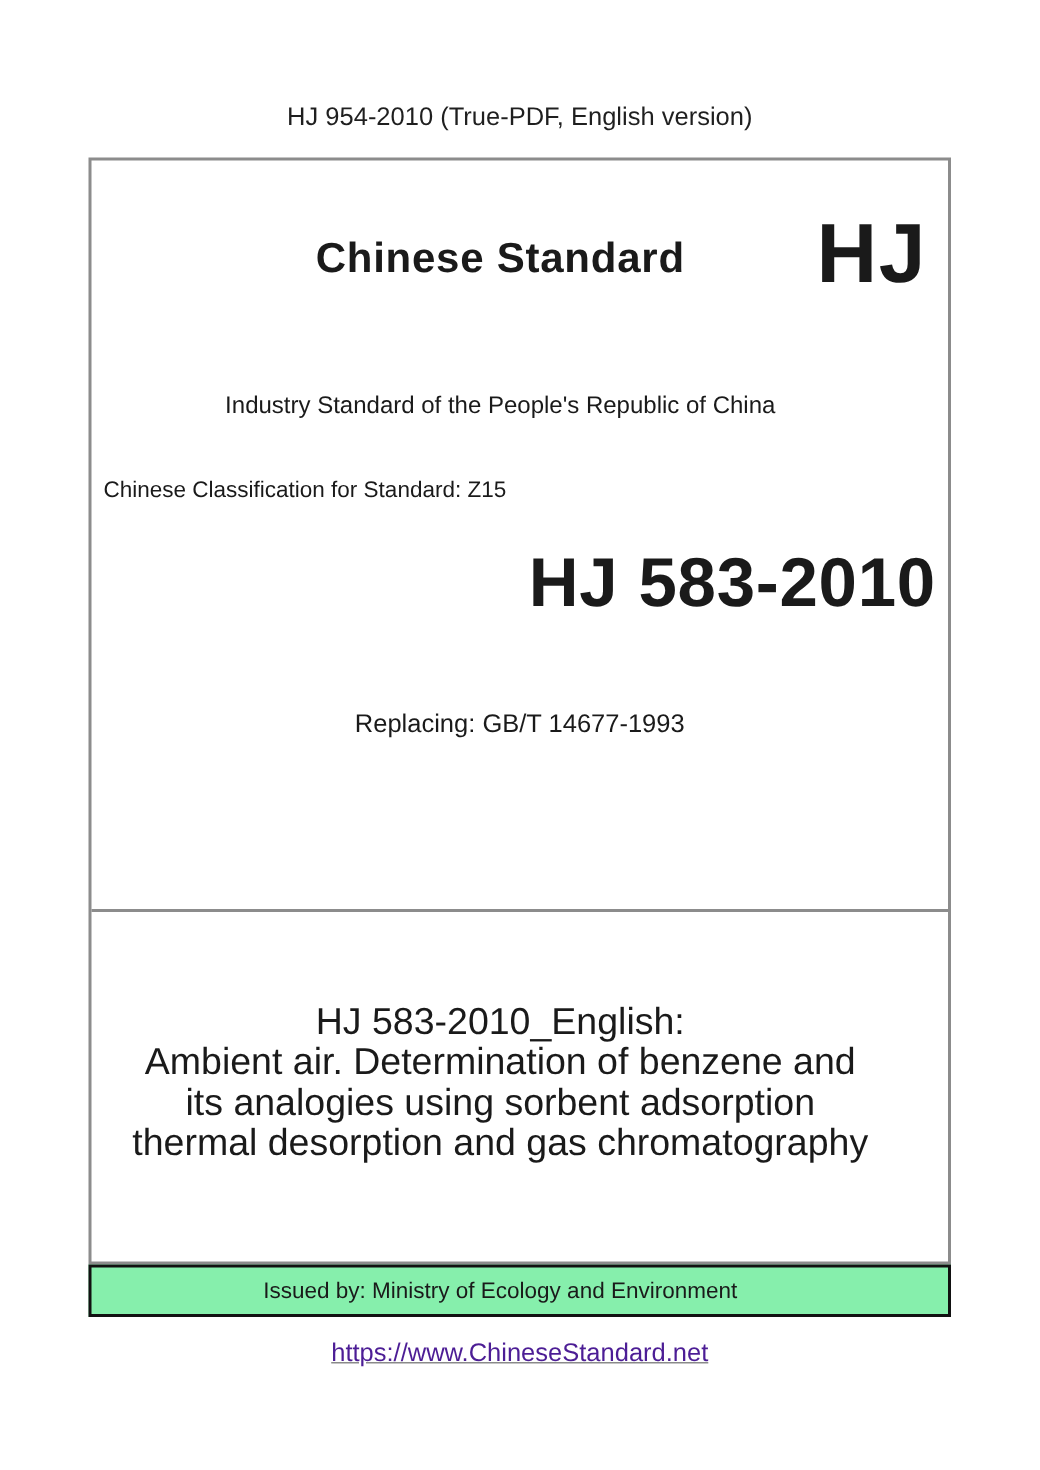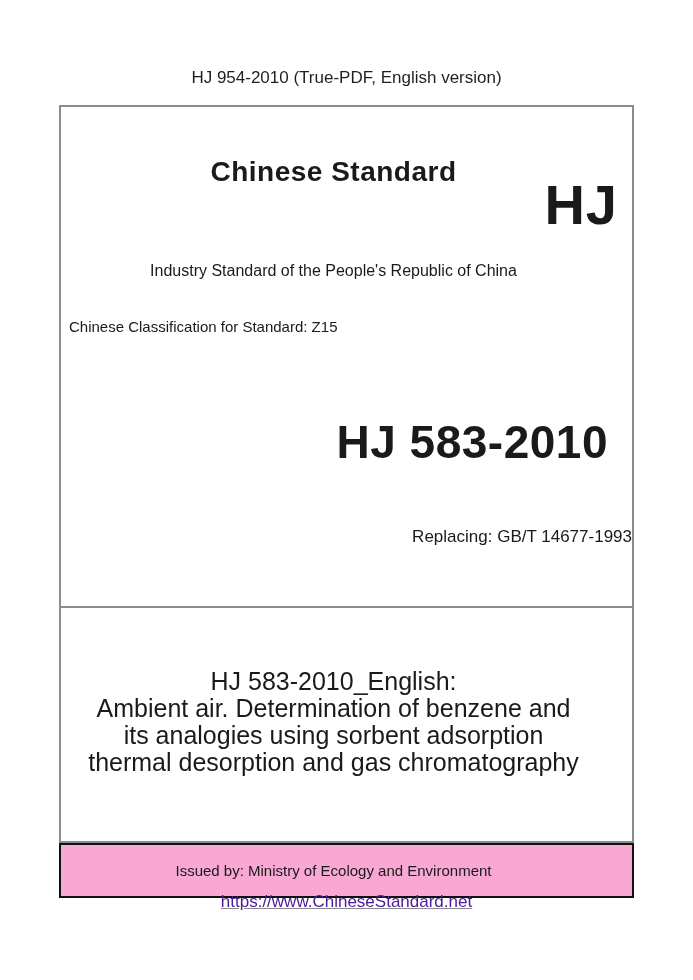--- a/index.html
+++ b/index.html
@@ -60,46 +60,45 @@
     letter-spacing: 0.5px;
   }
   .logo {
     position: absolute;
     top: -16px;
     right: 14px;
     font-size: 56px;
     font-weight: bold;
     line-height: 56px;
     letter-spacing: 1px;
-    margin-top: 36px;
   }
   .subtitle {
     margin-top: 72px;
     text-align: center;
     font-size: 16px;
     line-height: 24px;
   }
   .classification {
     margin-top: 34px;
     padding-left: 8px;
     font-size: 15px;
     line-height: 19px;
   }
   .std-number {
-    margin-top: 82px;
+    margin-top: 28px;
     text-align: right;
-    padding-right: 24px;
+    padding-right: 8px;
     font-size: 46px;
     font-weight: bold;
     line-height: 48px;
     letter-spacing: 0.5px;
   }
   .replacing {
     margin-top: 60px;
-    text-align: right;
+    text-align: center;
     font-size: 17px;
     line-height: 21px;
   }
   .section-b {
     box-sizing: border-box;
   }
   .title-block {
     padding-top: 60px;
     text-align: center;
     font-size: 25px;
@@ -120,26 +119,26 @@
     padding-right: 18px;
     font-size: 16px;
     line-height: 20px;
   }
   
   .issuer-box {
     position: absolute;
     left: 59px;
     top: 843px;
     width: 575px;
-    height: 55px;
+    height: 35px;
     border: 2px solid #111111;
     box-sizing: border-box;
     display: flex;
     align-items: center;
-    background: #f9a8d4;
+    background: #86efac;
   }
   .issuer-text {
     width: 100%;
     text-align: center;
     font-size: 15px;
     line-height: 19px;
   }
   
   .footer {
     position: absolute;

